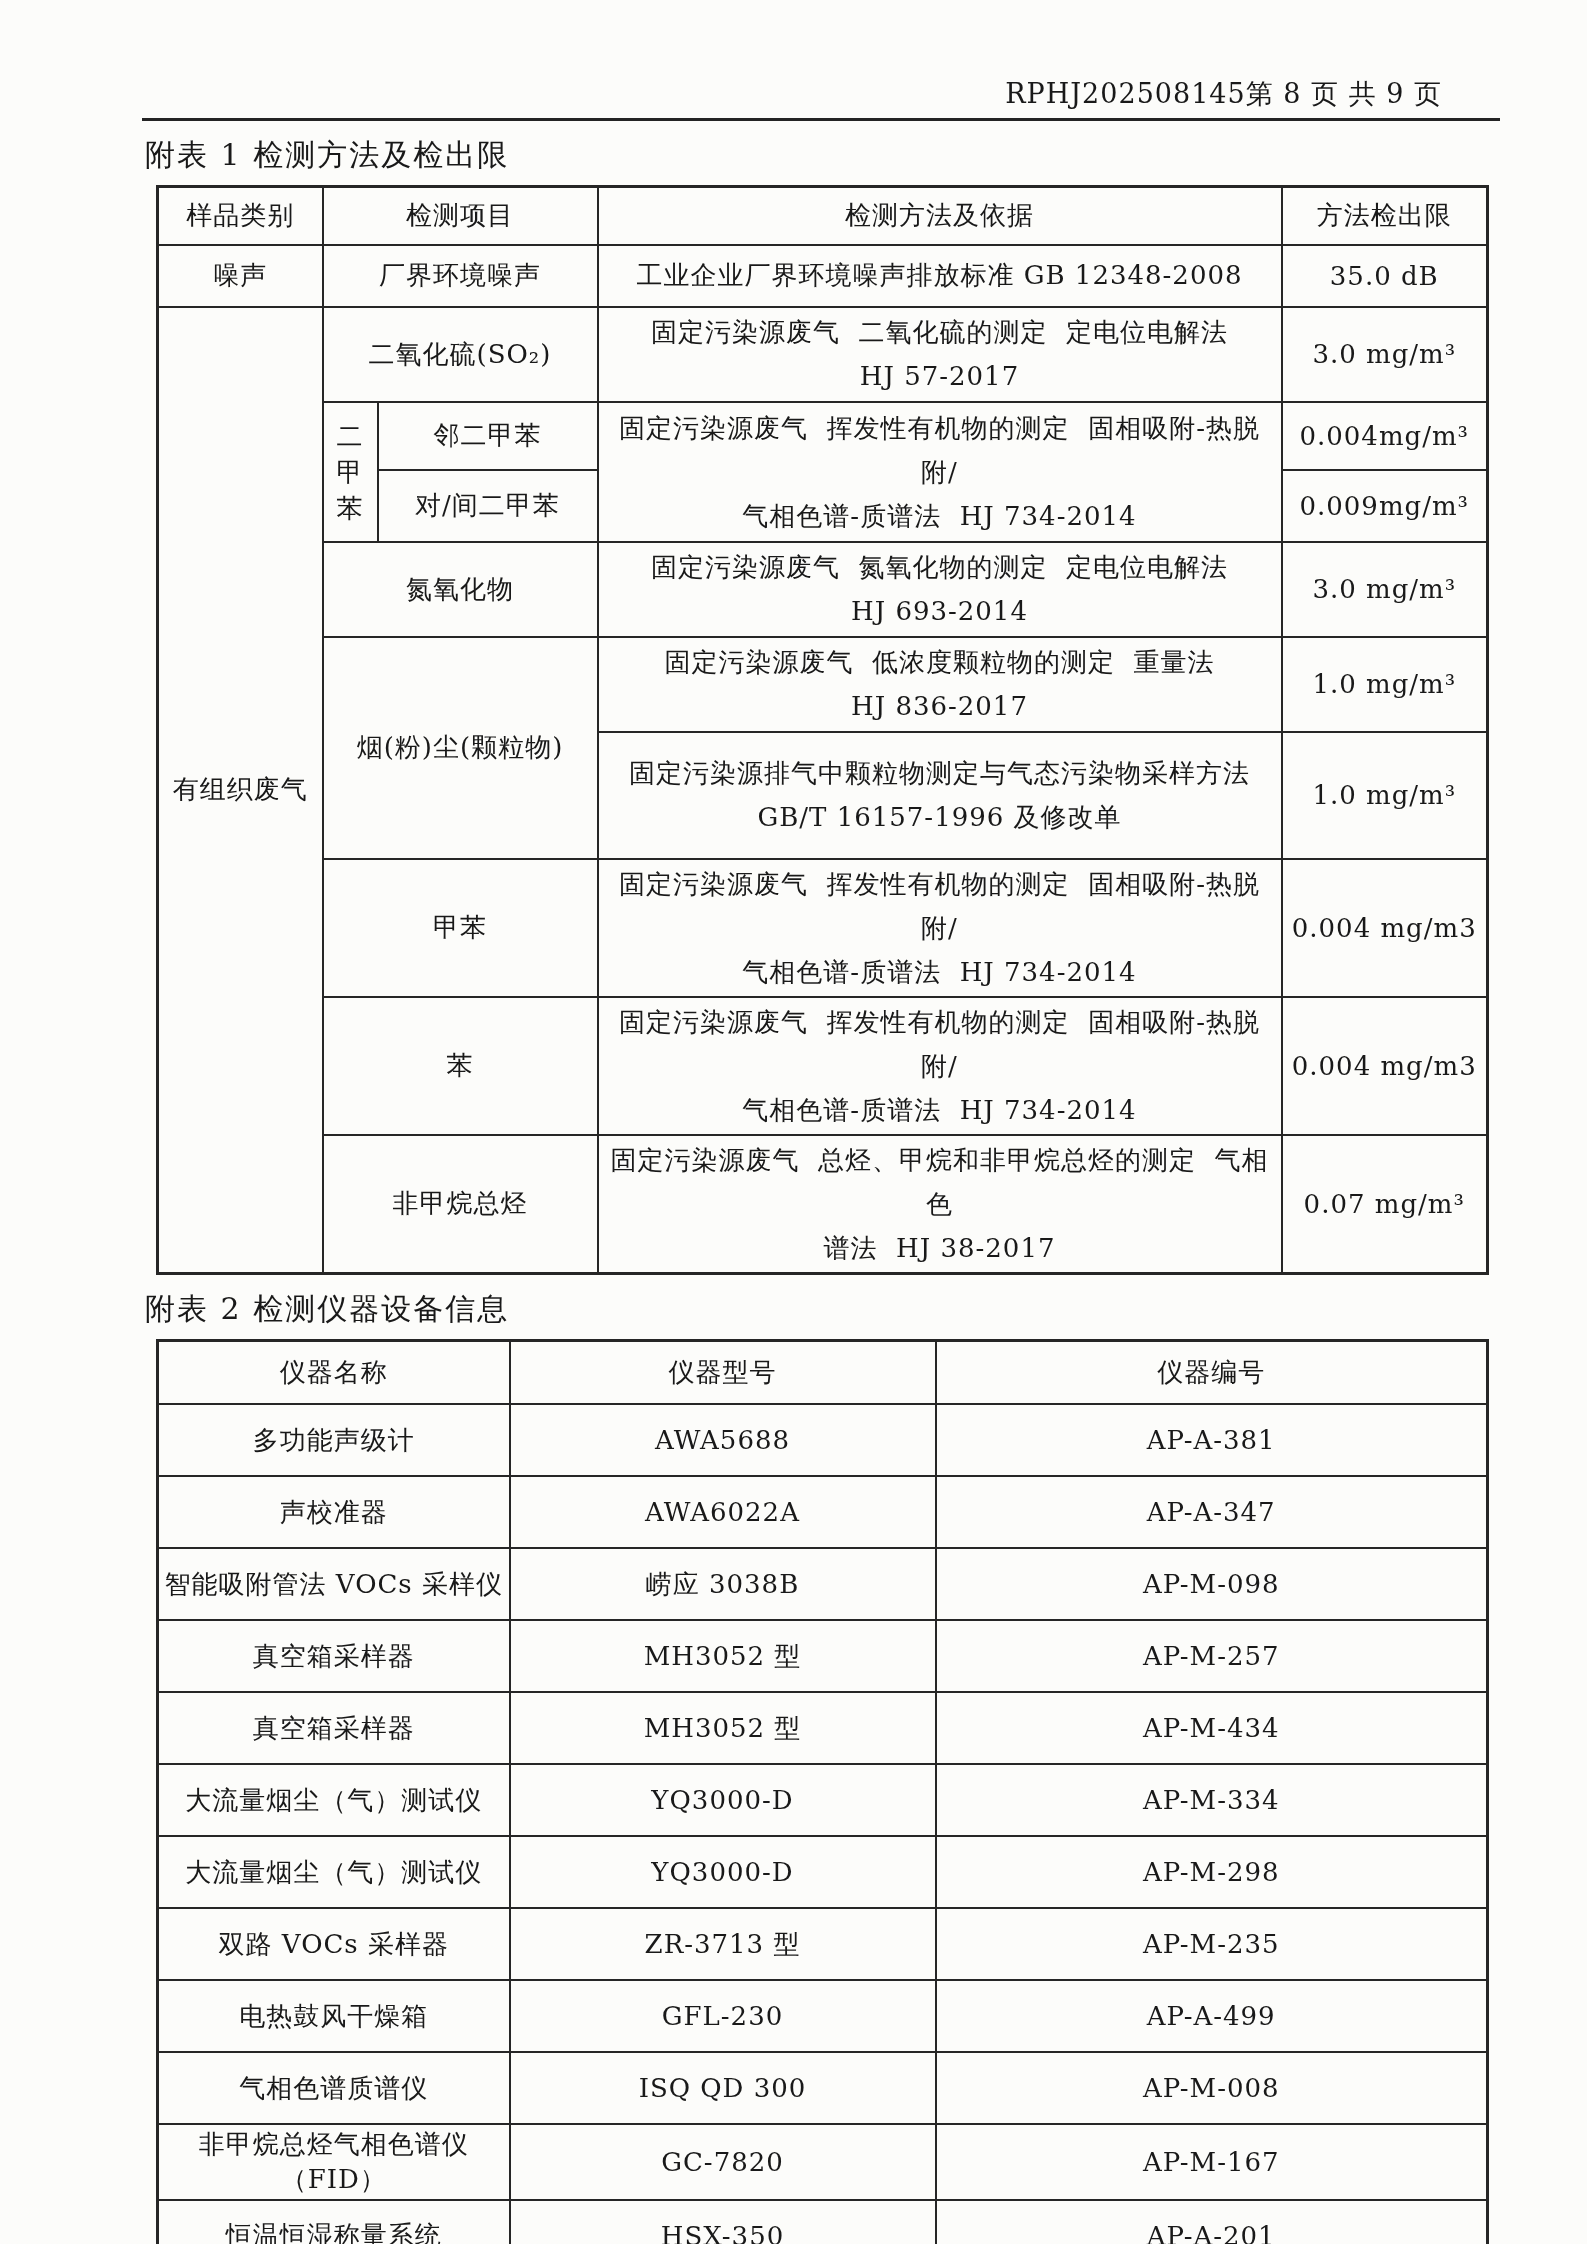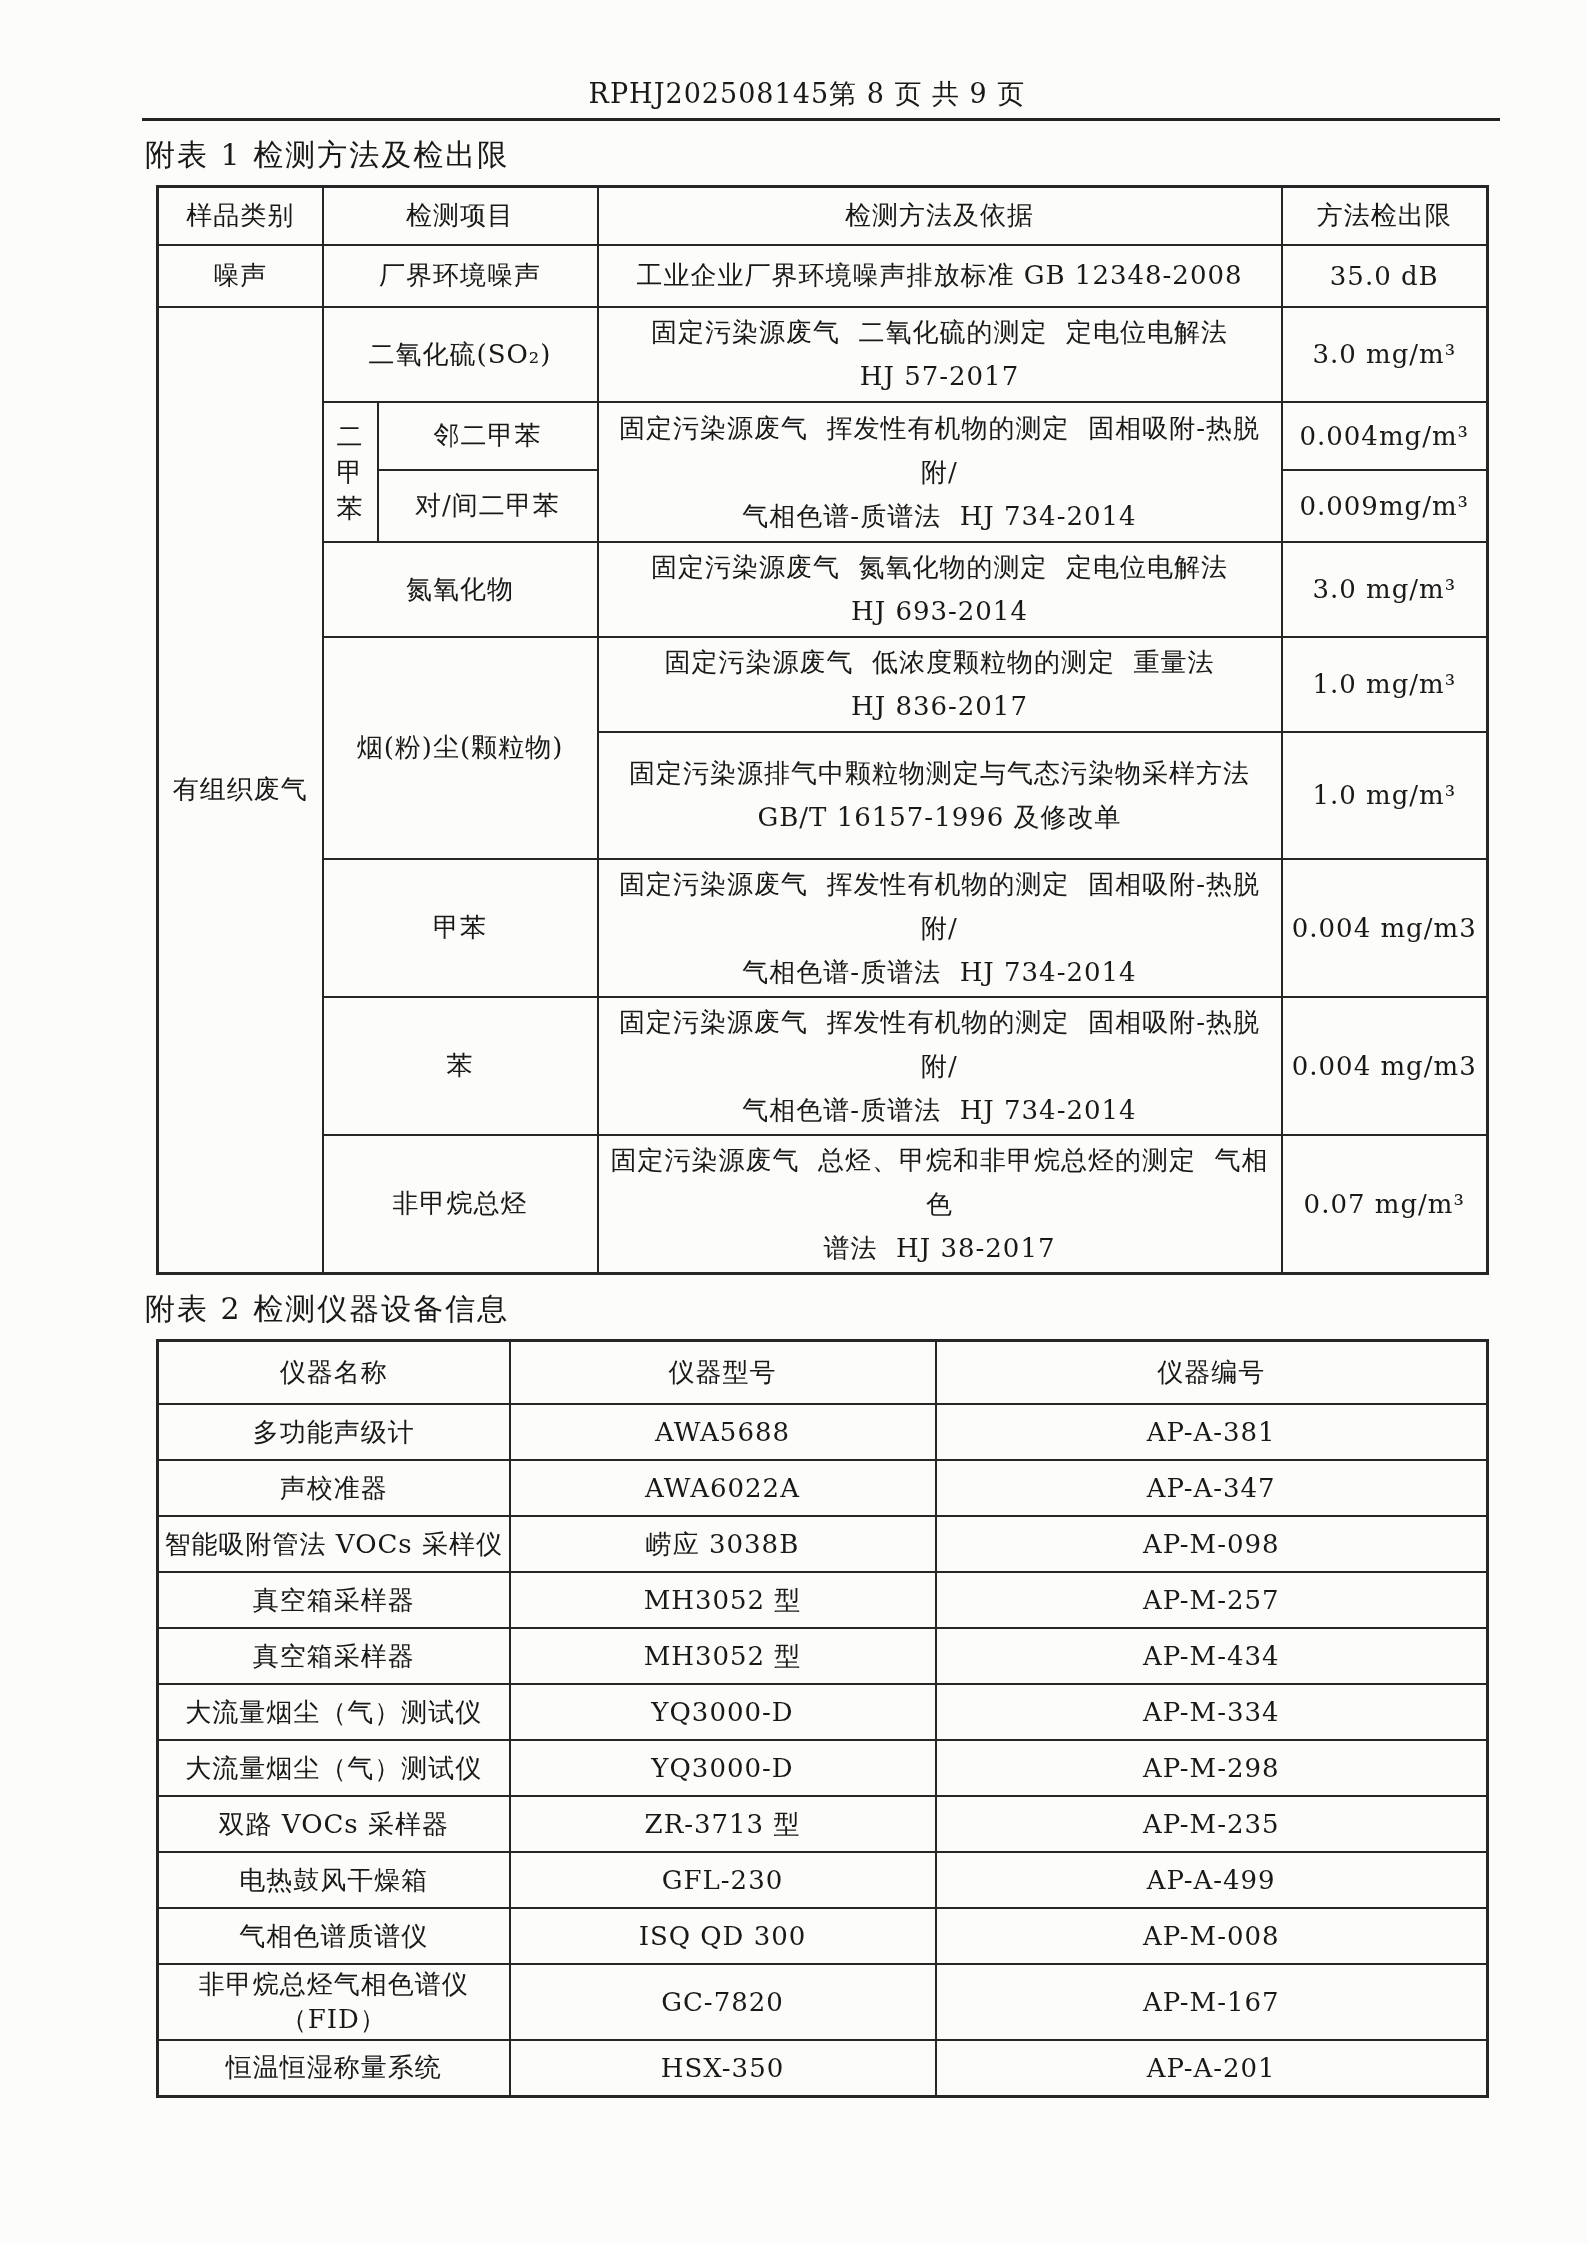--- a/index.html
+++ b/index.html
@@ -7,21 +7,21 @@
     position:relative;
     width:1587px;height:2244px;
     margin:0 auto;
     background:#fcfcfa;
     font-family:"DejaVu Serif","Liberation Serif",serif;
     color:#191919;
     overflow:hidden;
   }
   .content{position:absolute;left:142px;top:78px;width:1358px;}
   .doc-header{
-    display:flex;justify-content:center;align-items:flex-end;
+    display:flex;justify-content:flex-end;align-items:flex-end;
     font-size:27px;line-height:32px;
     padding:0 58px 8px 30px;
     border-bottom:3px solid #242424;
     letter-spacing:1px;
   }
   .sec-title{
     font-size:30px;letter-spacing:2px;
     margin:14px 0 9px 3px;
   }
   table{
@@ -53,21 +53,21 @@
   .r-oxyl{height:68px;}
   .r-pmxyl{height:72px;}
   .r-nox{height:95px;}
   .r-dusta{height:95px;}
   .r-dustb{height:127px;}
   .r-tol{height:92px;}
   .r-benz{height:92px;}
   .r-nmhc{height:95px;}
   
   .r2-head{height:64px;margin-top:28px;}
-  .r2{height:56px;}
+  .r2{height:72px;}
 </style>
 </head>
 <body>
 
 <div class="page">
   <div class="content">
 
     <div class="doc-header">
       <span>RPHJ202508145</span>
       <span>第 8 页 共 9 页</span>

